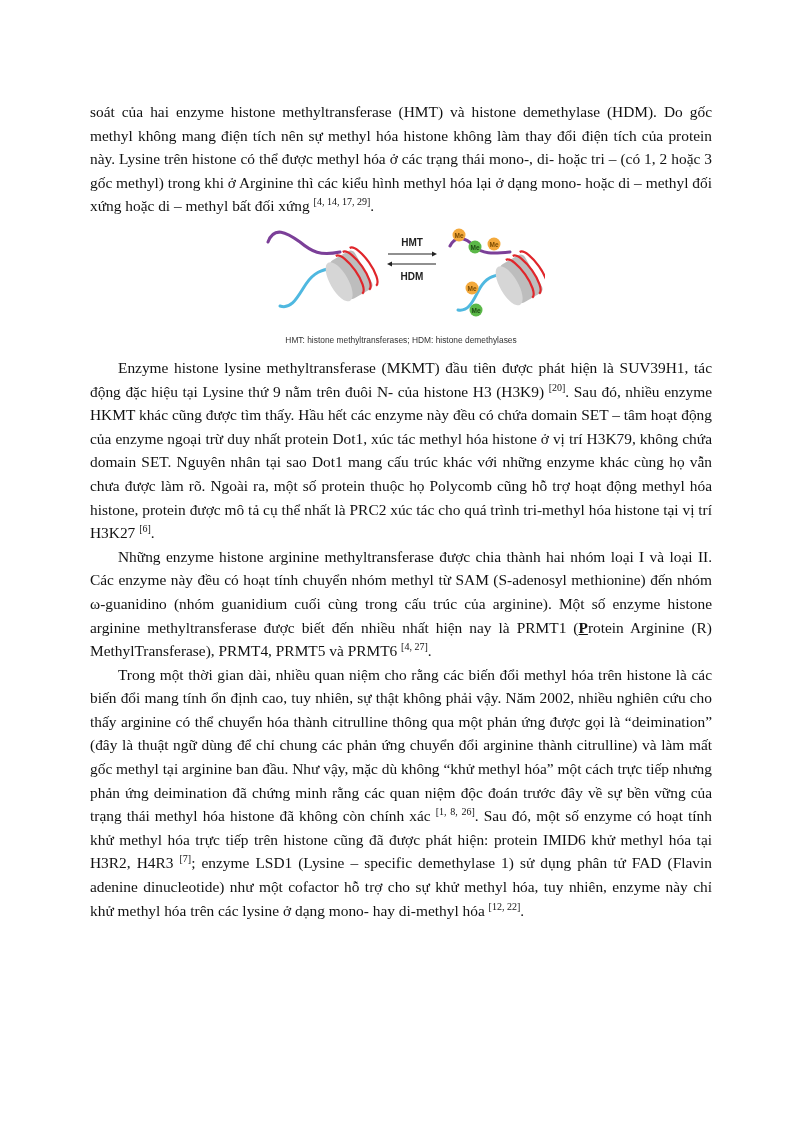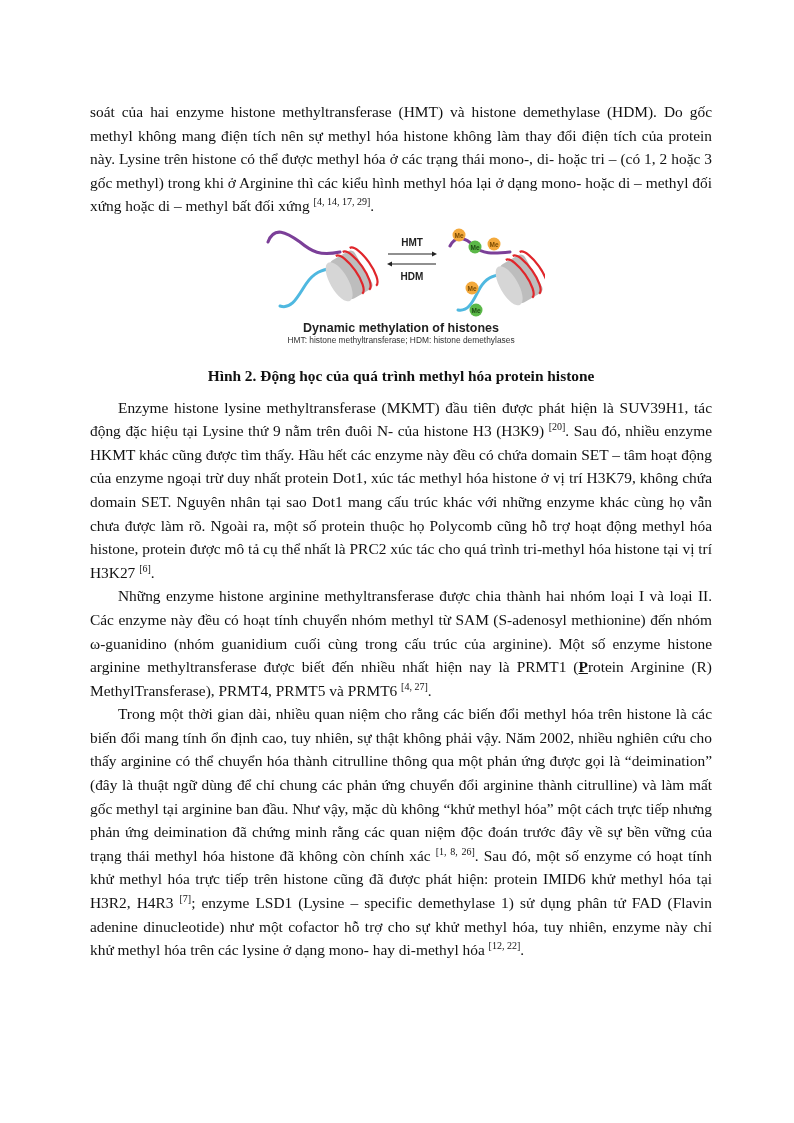--- a/index.html
+++ b/index.html
@@ -80,25 +80,23 @@
         </g>
       <g>
           <circle cx="212" cy="64" r="6.5" fill="#f3a93c"></circle>
           <text x="212" y="66.5" text-anchor="middle" font-family="Liberation Sans, sans-serif" font-weight="bold" font-size="6.5" fill="#7a4a00">Me</text>
         </g>
       <g>
           <circle cx="216" cy="86" r="6.5" fill="#5bb848"></circle>
           <text x="216" y="88.5" text-anchor="middle" font-family="Liberation Sans, sans-serif" font-weight="bold" font-size="6.5" fill="#1f4d15">Me</text>
         </g>
     </svg>
-    <div class="fig-title">Dynamic methylation of histones</div>
-    <div class="fig-sub">HMT: histone methyltransferase; HDM: histone demethylases</div>
+    <div class="fig-sub">HMT: histone methyltransferases; HDM: histone demethylases</div>
   </div>
 
-  <p class="caption">Hình 2. Động học của quá trình methyl hóa protein histone</p>
 
   <p class="indent"><span>Enzyme histone lysine methyltransferase (MKMT) đầu tiên được phát hiện là SUV39H1, tác động đặc hiệu tại Lysine thứ 9 nằm trên đuôi N- của histone H3 (H3K9)</span> <sup>[20]</sup><span>. Sau đó, nhiều enzyme HKMT khác cũng được tìm thấy. Hầu hết các enzyme này đều có chứa domain SET – tâm hoạt động của enzyme ngoại trừ duy nhất protein Dot1, xúc tác methyl hóa histone ở vị trí H3K79, không chứa domain SET. Nguyên nhân tại sao Dot1 mang cấu trúc khác với những enzyme khác cùng họ vẫn chưa được làm rõ. Ngoài ra, một số protein thuộc họ Polycomb cũng hỗ trợ hoạt động methyl hóa histone, protein được mô tả cụ thể nhất là PRC2 xúc tác cho quá trình tri-methyl hóa histone tại vị trí H3K27</span> <sup>[6]</sup><span>.</span></p>
 
   <p class="indent gap"><span>Những enzyme histone arginine methyltransferase được chia thành hai nhóm loại I và loại II. Các enzyme này đều có hoạt tính chuyển nhóm methyl từ SAM (S-adenosyl methionine) đến nhóm ω-guanidino (nhóm guanidium cuối cùng trong cấu trúc của arginine). Một số enzyme histone arginine methyltransferase được biết đến nhiều nhất hiện nay là PRMT1 (</span><span class="ul">P</span><span>rotein Arginine (R) MethylTransferase), PRMT4, PRMT5 và PRMT6</span> <sup>[4, 27]</sup><span>.</span></p>
 
   <p class="indent gap"><span>Trong một thời gian dài, nhiều quan niệm cho rằng các biến đổi methyl hóa trên histone là các biến đổi mang tính ổn định cao, tuy nhiên, sự thật không phải vậy. Năm 2002, nhiều nghiên cứu cho thấy arginine có thể chuyển hóa thành citrulline thông qua một phản ứng được gọi là “deimination” (đây là thuật ngữ dùng để chỉ chung các phản ứng chuyển đổi arginine thành citrulline) và làm mất gốc methyl tại arginine ban đầu. Như vậy, mặc dù không “khử methyl hóa” một cách trực tiếp nhưng phản ứng deimination đã chứng minh rằng các quan niệm độc đoán trước đây về sự bền vững của trạng thái methyl hóa histone đã không còn chính xác</span> <sup>[1, 8, 26]</sup><span>. Sau đó, một số enzyme có hoạt tính khử methyl hóa trực tiếp trên histone cũng đã được phát hiện: protein IMID6 khử methyl hóa tại H3R2, H4R3</span> <sup>[7]</sup><span>; enzyme LSD1 (Lysine – specific demethylase 1) sử dụng phân tử FAD (Flavin adenine dinucleotide) như một cofactor hỗ trợ cho sự khử methyl hóa, tuy nhiên, enzyme này chỉ khử methyl hóa trên các lysine ở dạng mono- hay di-methyl hóa</span> <sup>[12, 22]</sup><span>.</span></p>
 
 </div>
 
 </body></html>

